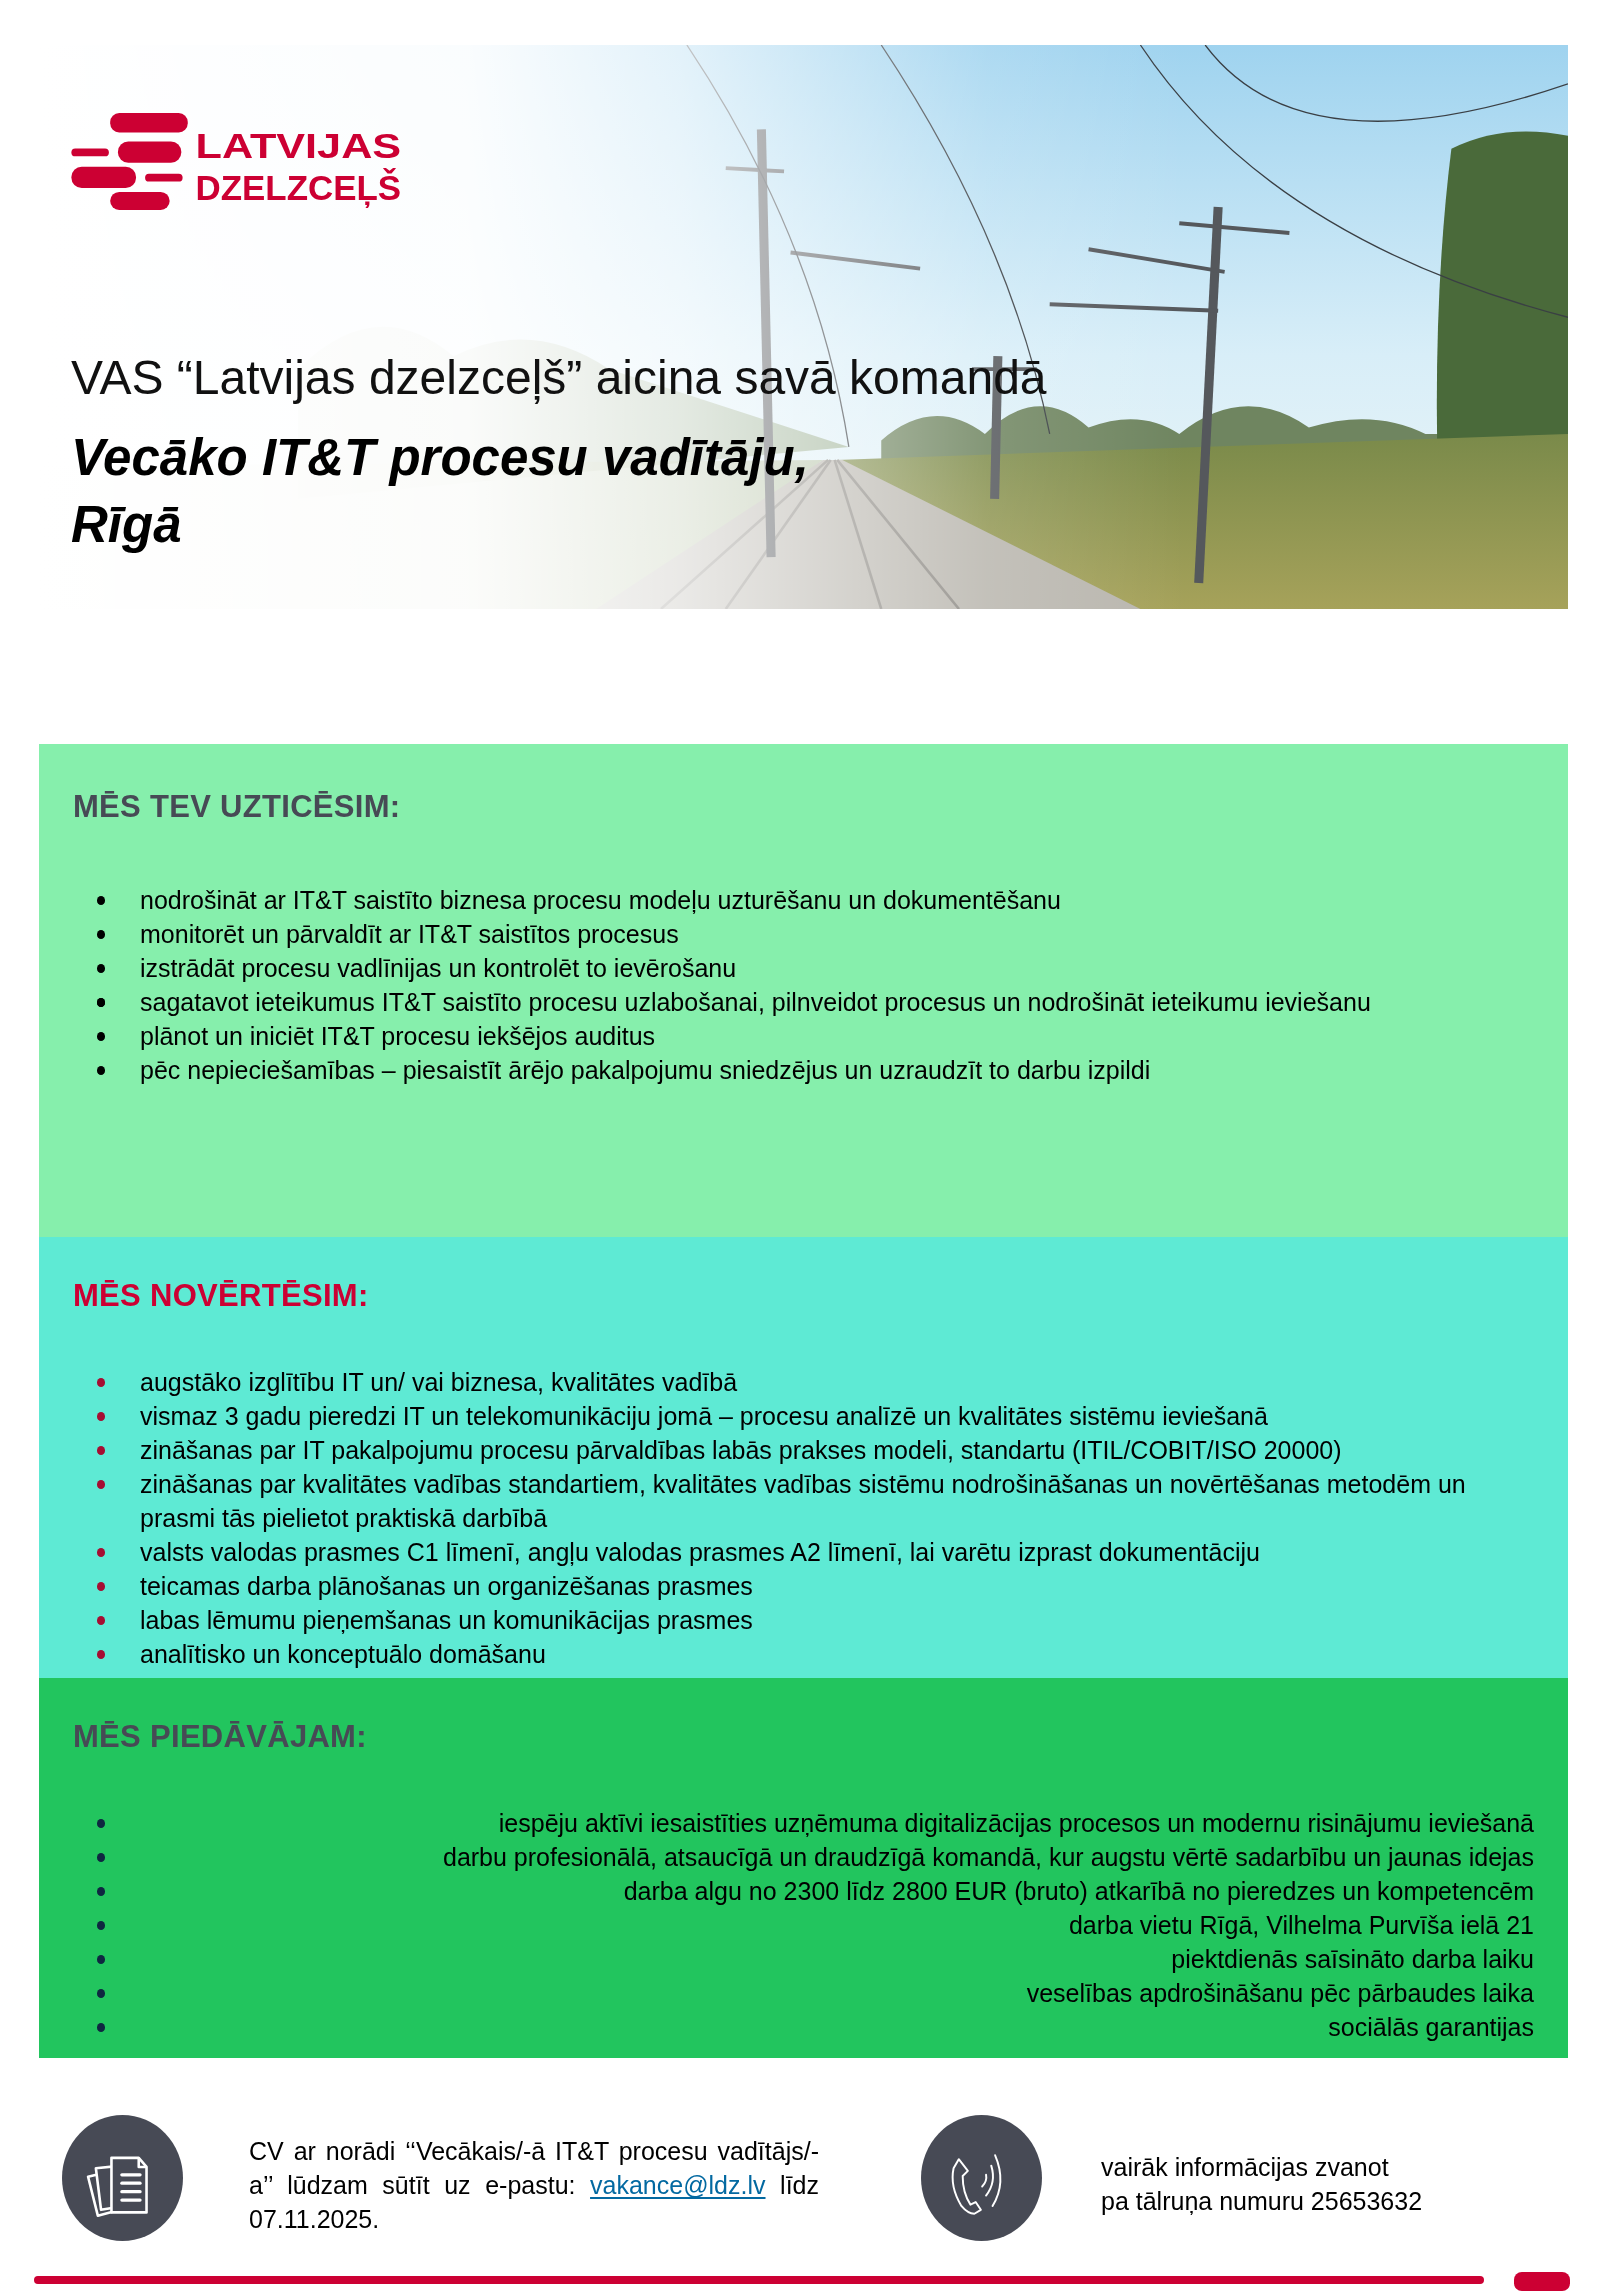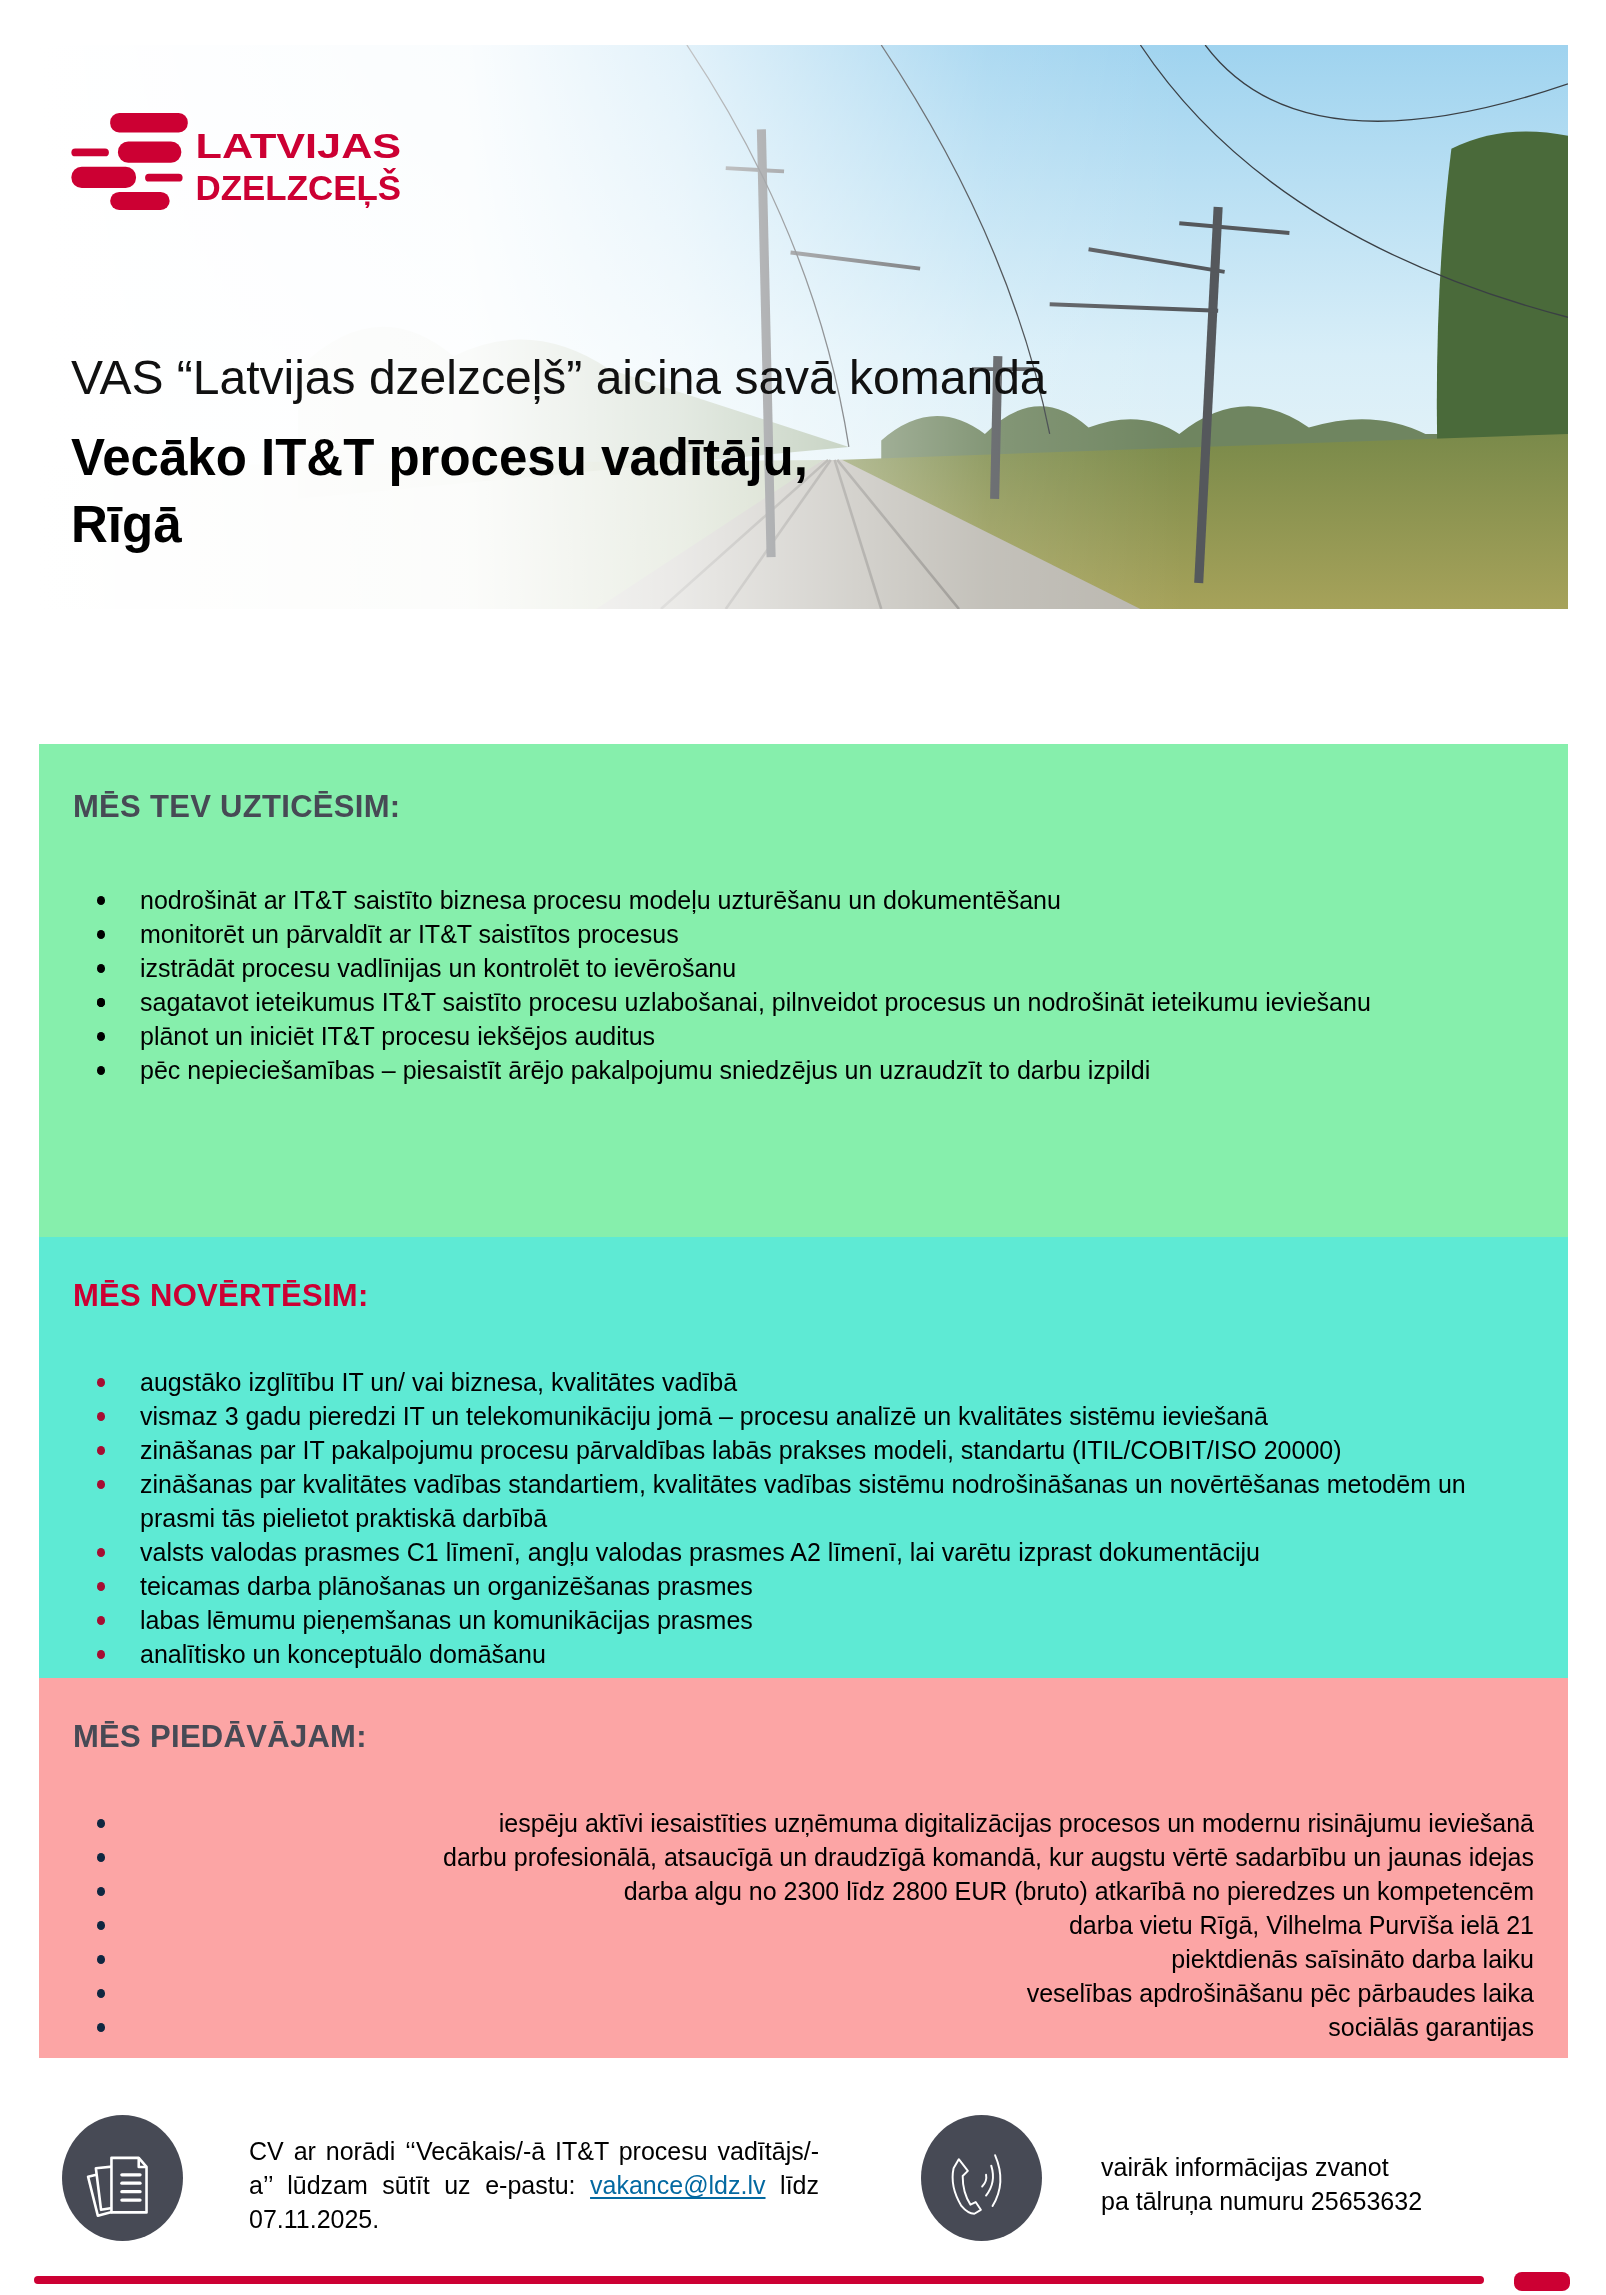--- a/index.html
+++ b/index.html
@@ -10,27 +10,27 @@
   .hero { position: absolute; left: 39px; top: 45px; width: 1529px; height: 564px; overflow: hidden; background: #fff; }
   .hero-photo { position: absolute; inset: 0; }
   .hero-photo svg { width: 100%; height: 100%; display: block; }
   .hero-fade { position: absolute; inset: 0;
     background: linear-gradient(90deg, rgba(255,255,255,1) 0%, rgba(255,255,255,0.95) 28%, rgba(255,255,255,0.7) 42%, rgba(255,255,255,0.15) 62%, rgba(255,255,255,0) 75%); }
 
   .logo { position: absolute; left: 71px; top: 113px; width: 337px; height: 97px; }
   .logo svg { width: 100%; height: 100%; display: block; }
 
   .intro { position: absolute; left: 71px; top: 350px; font-size: 48px; color: #111; white-space: nowrap; }
-  .job-title { position: absolute; left: 71px; top: 424px; font-size: 51px; font-weight: bold; line-height: 67px; color: #000; }
+  .job-title { position: absolute; left: 71px; top: 424px; font-size: 51px; font-weight: bold; line-height: 67px; color: #000; font-style: italic; }
 
   
   .section { position: absolute; left: 39px; width: 1529px; padding: 0 34px; }
   .section.s1 { top: 744px; height: 494px; background: #86efac; }
   .section.s2 { top: 1237px; height: 441px; background: #5eead4; }
-  .section.s3 { top: 1678px; height: 380px; background: #fca5a5; }
+  .section.s3 { top: 1678px; height: 380px; background: #22c55e; }
 
   .section h2 { font-size: 31px; font-weight: bold; letter-spacing: 0.3px; }
   .s1 h2 { margin-top: 45px; color: #474a55; }
   .s2 h2 { margin-top: 41px; color: #cc0033; }
   .s3 h2 { margin-top: 41px; color: #474a55; }
 
   .bullets { list-style: none; margin-left: 24px; }
   .s1 .bullets { margin-top: 58px; }
   .s2 .bullets { margin-top: 51px; }
   .s3 .bullets { margin-top: 51px; text-align: right; }

